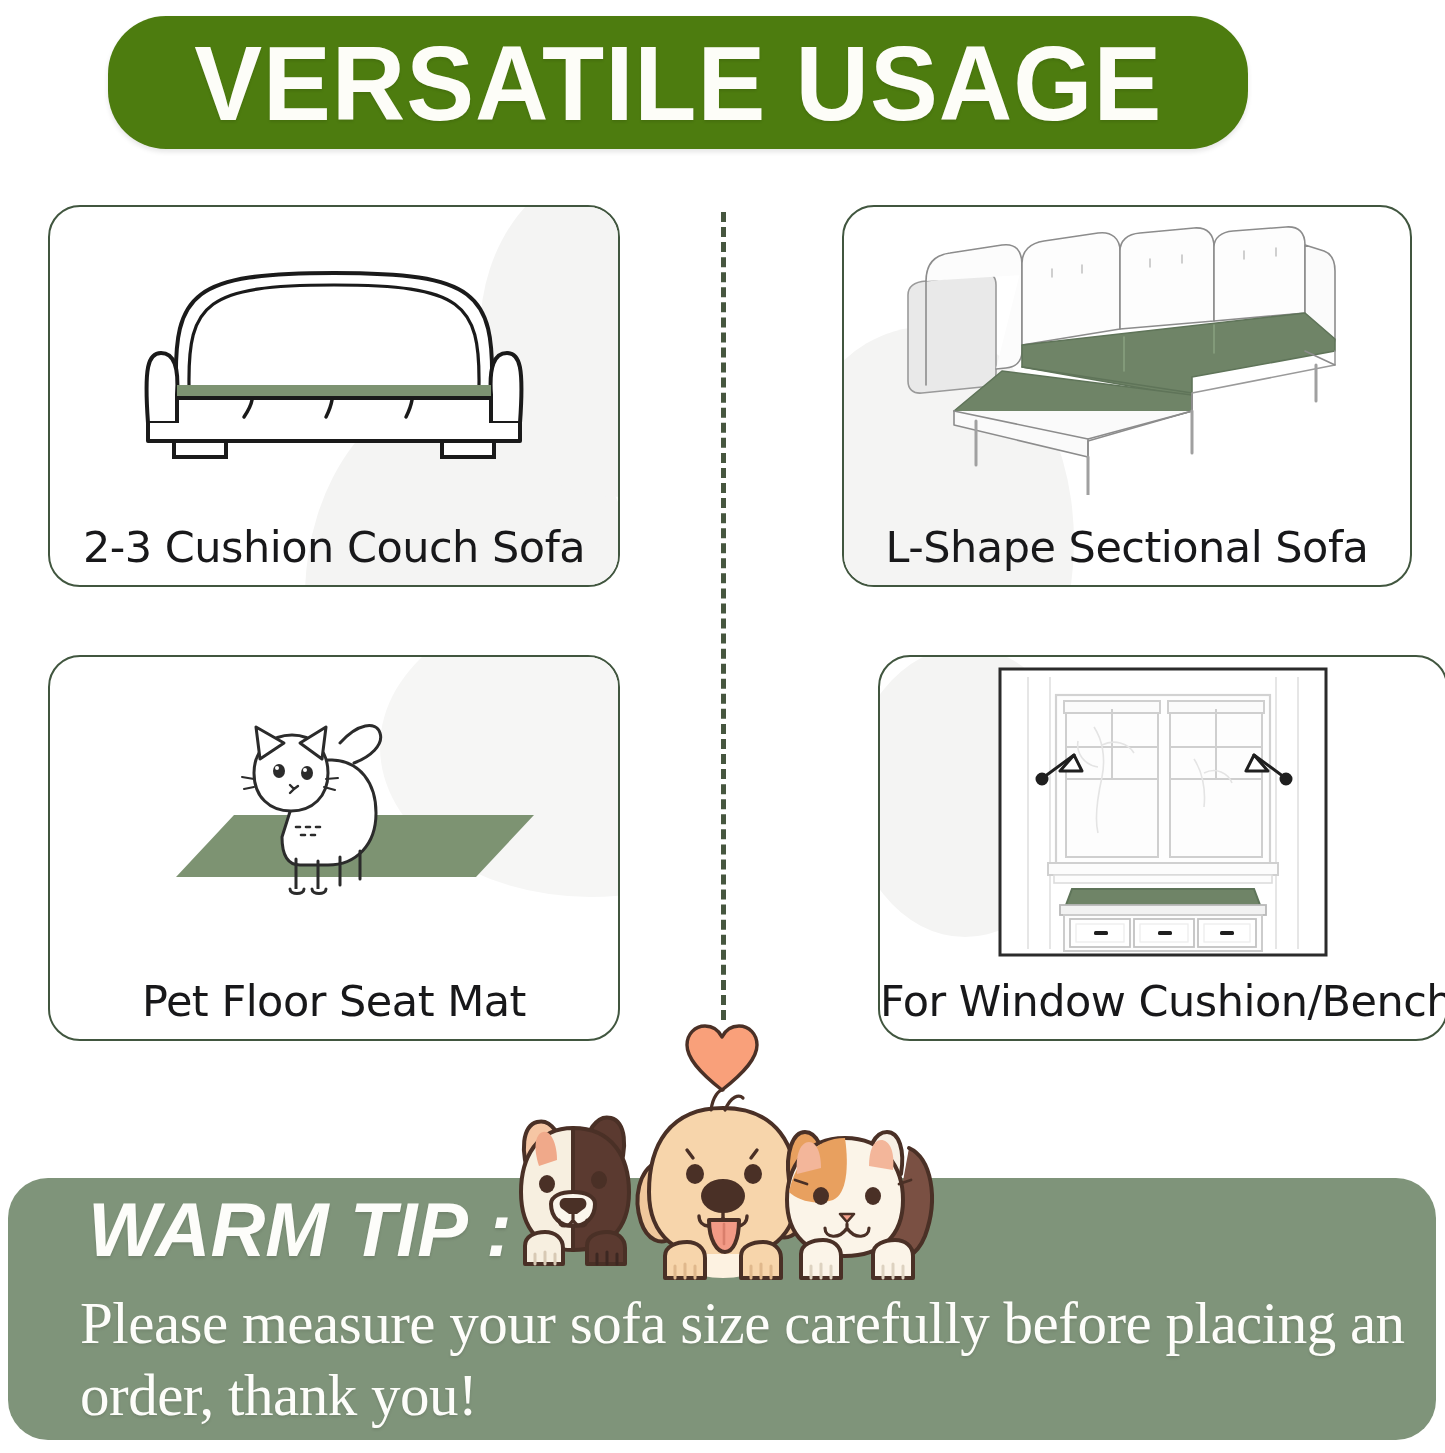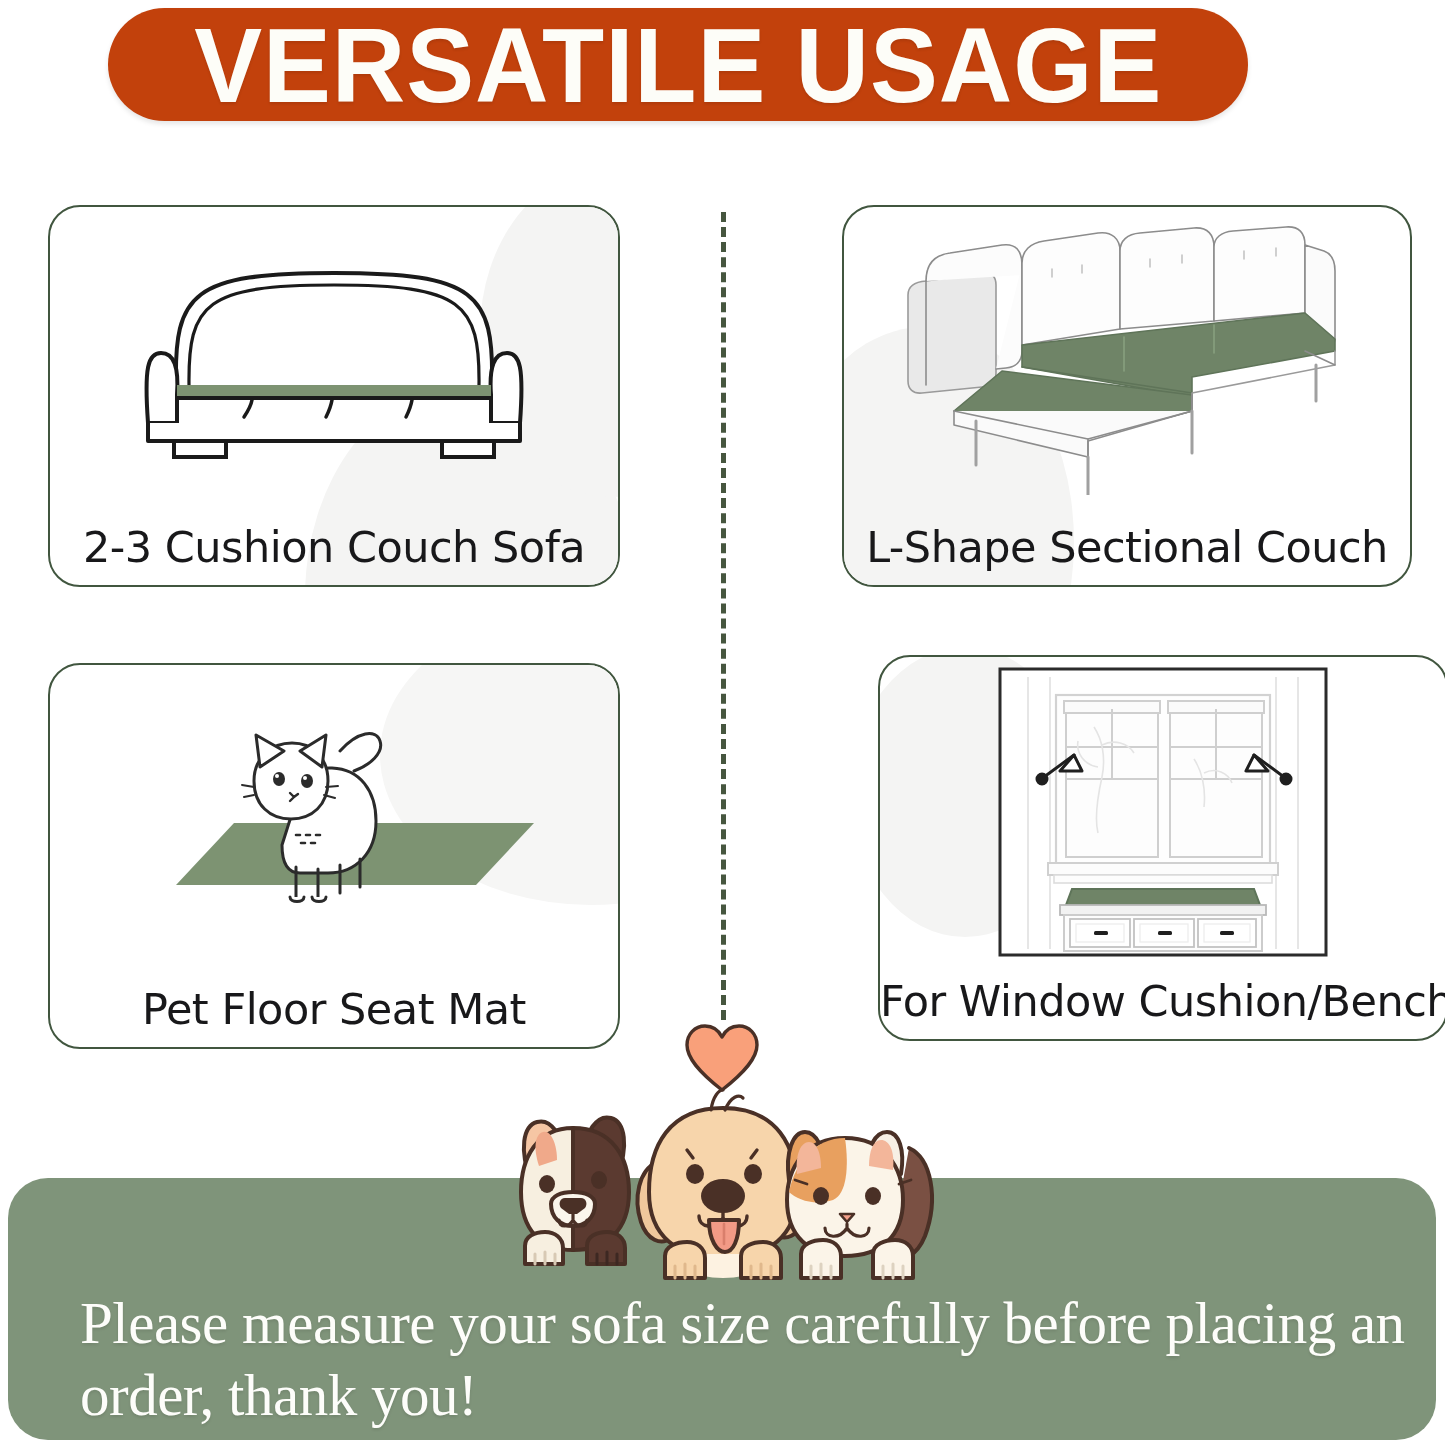--- a/index.html
+++ b/index.html
@@ -13,24 +13,24 @@
     position: relative;
     overflow: hidden;
     font-family: "Liberation Sans", sans-serif;
     -webkit-font-smoothing: antialiased;
   }
 
   
   .header-banner {
     position: absolute;
     left: 108px;
-    top: 8px;
+    top: 16px;
     width: 1140px;
-    height: 113px;
-    background: #c2410c;
+    height: 133px;
+    background: #4d7c0f;
     border-radius: 58px;
     display: flex;
     align-items: center;
     justify-content: center;
     box-shadow: 0 3px 5px rgba(0,0,0,0.10);
   }
   .header-title {
     color: #fdfdf8;
     font-size: 106px;
     font-weight: bold;
@@ -45,21 +45,21 @@
   
   .card {
     position: absolute;
     border: 2.5px solid #41563f;
     border-radius: 32px;
     background: #ffffff;
     overflow: hidden;
   }
   .card-1 { left: 48px;  top: 205px; width: 568px; height: 378px; }
   .card-2 { left: 842px; top: 205px; width: 566px; height: 378px; }
-  .card-3 { left: 48px;  top: 655px; width: 568px; height: 382px; margin-top: 8px; }
+  .card-3 { left: 48px;  top: 655px; width: 568px; height: 382px; }
   .card-4 { left: 842px; top: 655px; width: 566px; height: 382px; margin-left: 36px; }
 
   .card-art {
     position: absolute;
     left: 0; right: 0; top: 0;
     bottom: 72px;
     display: flex;
     align-items: center;
     justify-content: center;
   }
@@ -232,21 +232,21 @@
       <path d="M413 126 L443 140"></path>
 
       <path d="M84 196 L84 240" stroke="#a0a0a0" stroke-width="3"></path>
       <path d="M196 232 L196 272" stroke="#a0a0a0" stroke-width="3"></path>
       <path d="M300 186 L300 228" stroke="#a0a0a0" stroke-width="3"></path>
       <path d="M424 140 L424 176" stroke="#a0a0a0" stroke-width="3"></path>
 
       <path d="M160 44 L160 52 M190 40 L190 48 M258 34 L258 42 M290 30 L290 38 M352 26 L352 34 M384 23 L384 31" stroke="#c4c4c4"></path>
     </svg>
   </div>
-  <div class="card-label">L-Shape Sectional Couch</div>
+  <div class="card-label">L-Shape Sectional Sofa</div>
 </div>
 
 <div class="card card-3">
   <div class="blob blob-a"></div>
   <div class="card-art">
     <svg class="art-inner" width="440" height="250" viewBox="0 0 440 250" fill="none">
 
       <path d="M62 190 L120 128 L420 128 L362 190 Z" fill="#7d9372"></path>
 
       <g stroke="#2b2b2b" stroke-width="3" fill="#ffffff" stroke-linejoin="round" stroke-linecap="round">
@@ -438,14 +438,15 @@
 
       <path d="M312 166 C312 156 324 152 334 152 C344 152 352 158 352 168 L352 190 L312 190 Z" fill="#fbf4e8"></path>
       <path d="M384 166 C384 156 396 152 406 152 C416 152 424 158 424 168 L424 190 L384 190 Z" fill="#fbf4e8"></path>
       <path d="M322 190 L322 178 M332 190 L332 176 M342 190 L342 178" stroke-width="3" stroke="#ddd2c0"></path>
       <path d="M394 190 L394 178 M404 190 L404 176 M414 190 L414 178" stroke-width="3" stroke="#ddd2c0"></path>
     </g>
   </svg>
 </div>
 
 <div class="tip-banner">
+  <div class="tip-head">WARM TIP :</div>
   <div class="tip-body">Please measure your sofa size carefully before placing an order, thank you!</div>
 </div>
 
 </body></html>

